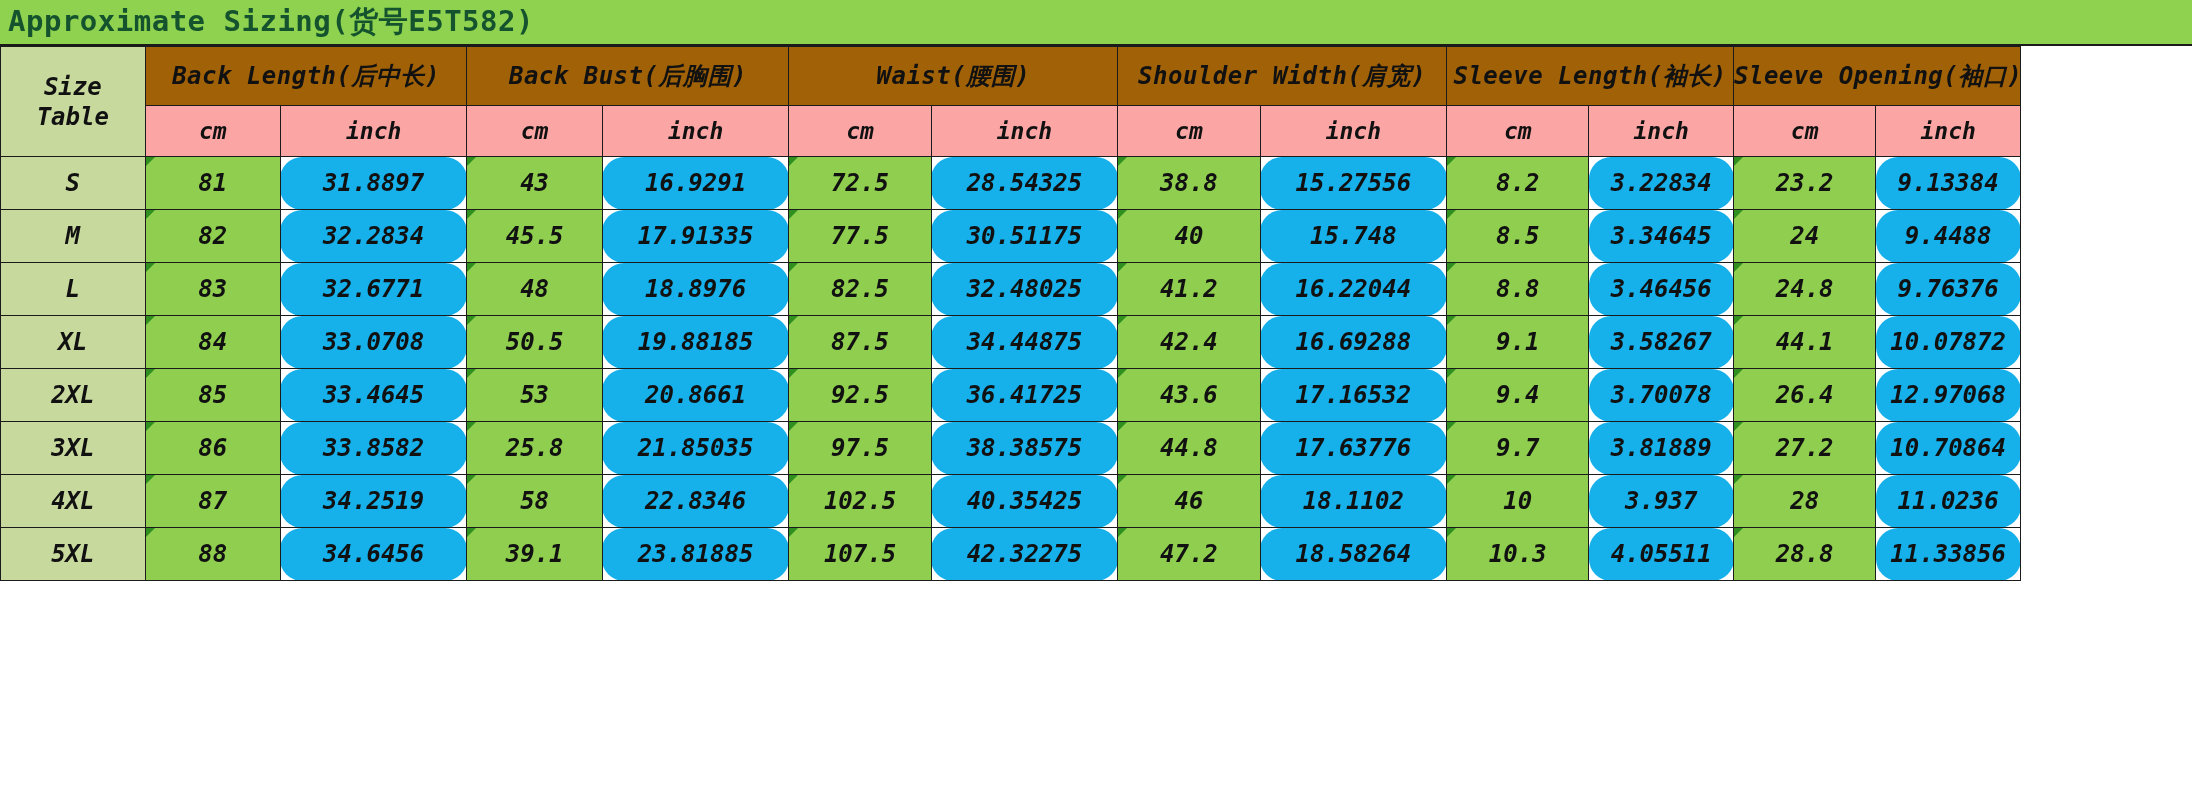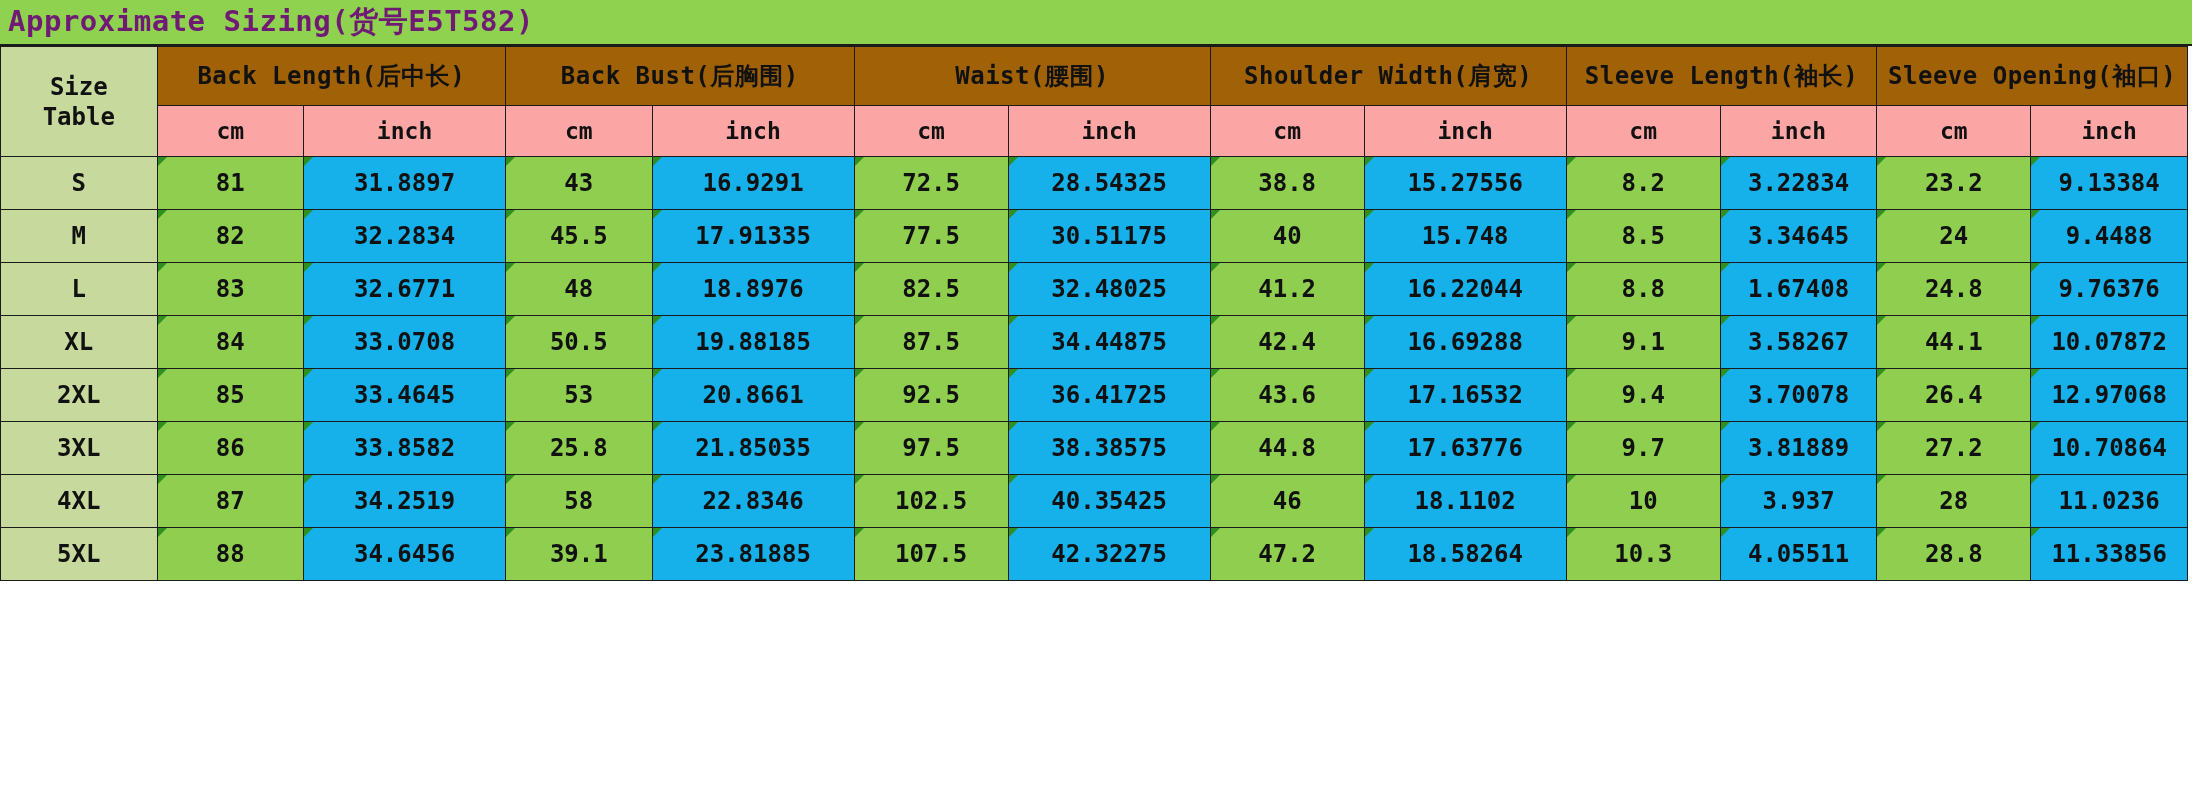--- a/index.html
+++ b/index.html
@@ -16,31 +16,32 @@
     height:46px;
     background:#8ed24f;
     display:flex;align-items:center;
     box-sizing:border-box;
     padding-left:8px;
     border-bottom:2px solid #1a1a1a;
   }
   .title-text{
     font-size:29px;
     font-weight:700;
-    color:#701a75;
+    color:#14532d;
     letter-spacing:0.5px;
     white-space:nowrap;
     font-family:"DejaVu Sans Mono","Liberation Mono",monospace;
   }
 
   
   table.sizing{
     border-collapse:collapse;
-    width:2188px;
+    width:2021px;
     table-layout:fixed;
+    font-style:italic;
   }
   table.sizing td,table.sizing th{
     border:1.5px solid #1b1b1b;
     text-align:center;
     vertical-align:middle;
     padding:0;
     font-weight:700;
     color:#111111;
     font-family:"DejaVu Sans Mono","Liberation Mono",monospace;
     overflow:hidden;
@@ -74,20 +75,21 @@
     height:52px;
   }
   td.cm{
     background:#8fce4e;
     font-size:24px;
     margin-top:16px;
   }
   td.inch{
     background:#16b0eb;
     font-size:24px;
+    border-radius:22px;
   }
   
   td.cm::before,td.inch::before{
     content:"";
     position:absolute;
     top:0;left:0;
     border-top:9px solid #2f8f1f;
     border-right:9px solid transparent;
   }
   td.sizelabel::before{content:none;}
@@ -187,21 +189,21 @@
           <td class="sizelabel">L</td>
           <td class="cm">83</td>
           <td class="inch">32.6771</td>
           <td class="cm">48</td>
           <td class="inch">18.8976</td>
           <td class="cm">82.5</td>
           <td class="inch">32.48025</td>
           <td class="cm">41.2</td>
           <td class="inch">16.22044</td>
           <td class="cm">8.8</td>
-          <td class="inch">1.67408</td>
+          <td class="inch">3.46456</td>
           <td class="cm">24.8</td>
           <td class="inch">9.76376</td>
         </tr>
         <tr>
           <td class="sizelabel">XL</td>
           <td class="cm">84</td>
           <td class="inch">33.0708</td>
           <td class="cm">50.5</td>
           <td class="inch">19.88185</td>
           <td class="cm">87.5</td>

